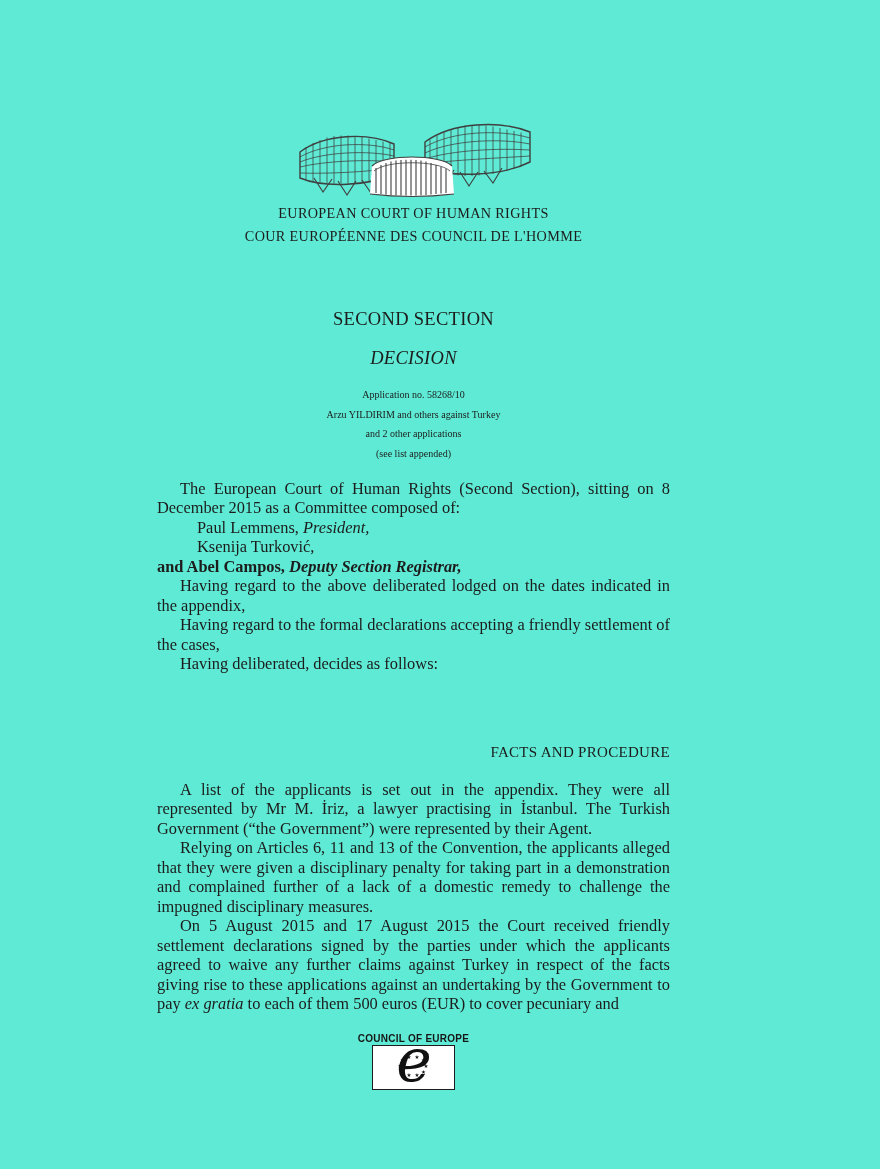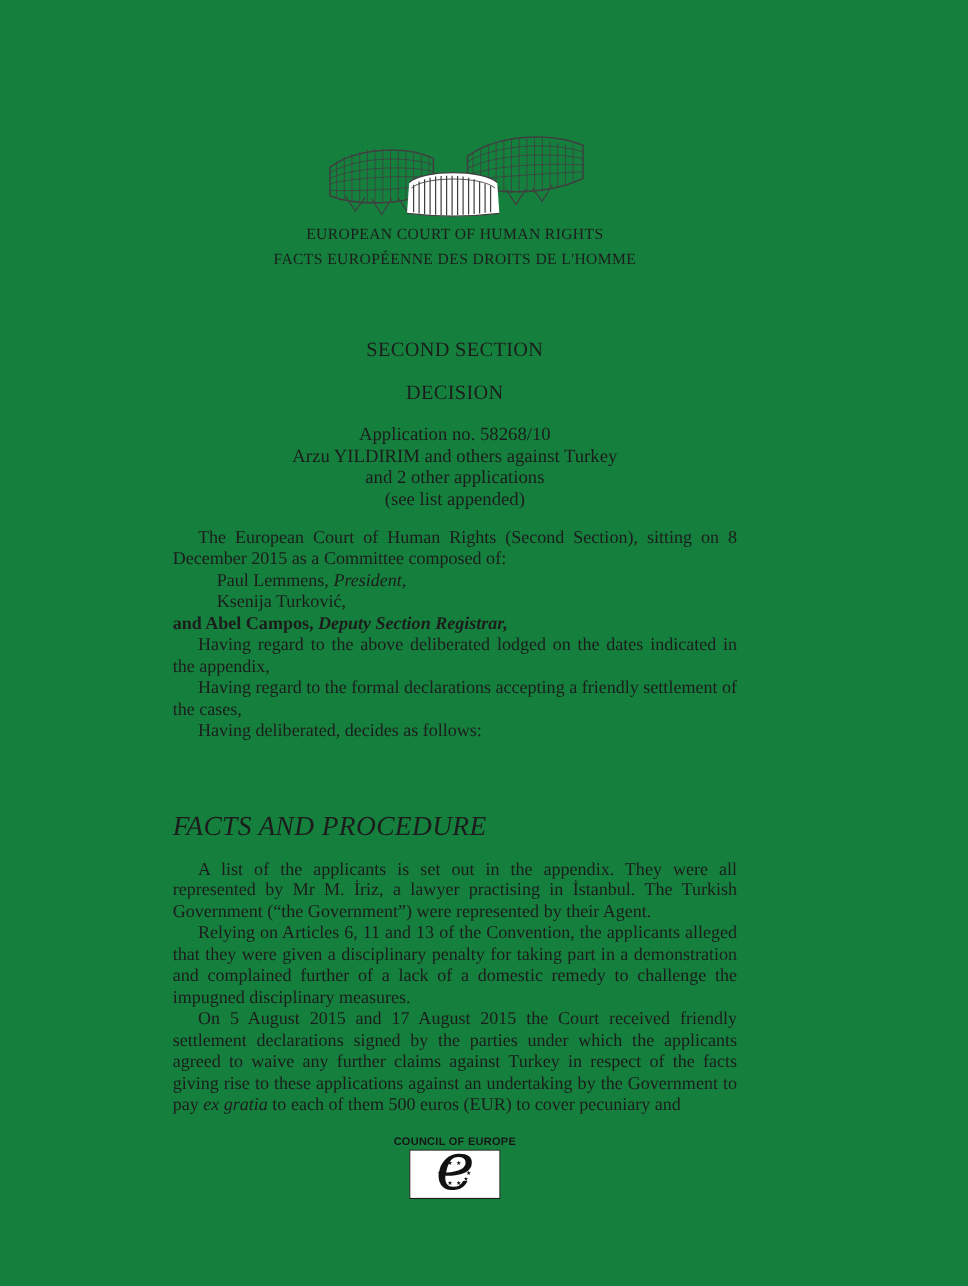--- a/index.html
+++ b/index.html
@@ -1,45 +1,45 @@
 <!DOCTYPE html>
 <html><head>
 <meta charset="utf-8">
 <style>
   html,body { margin:0; padding:0; background:#ffffff; }
   .page {
-    position:relative; width:880px; height:1169px; background:#15803d;
+    position:relative; width:880px; height:1169px; background:#5eead4;
     font-family:"Liberation Serif", serif; color:#1c1c1c; overflow:hidden;
   }
   .abs { position:absolute; }
   .col { left:157px; width:513px; }
 
   
   .header-block { top:116px; text-align:center; }
   .echr-logo { display:block; margin:0 auto 4px auto; }
   .court-line { font-size:14.2px; line-height:17px; letter-spacing:0.35px; }
   .court-line.fr { margin-top:6px; }
 
   
   .title-block { top:309px; text-align:center; }
   .section-title { font-size:18.5px; line-height:20px; letter-spacing:0.3px; }
-  .decision-title { font-size:18.5px; line-height:20px; letter-spacing:0.3px; margin-top:19px; }
-  .app-block { margin-top:17px; font-size:17px; line-height:19.6px; }
+  .decision-title { font-size:18.5px; line-height:20px; letter-spacing:0.3px; margin-top:19px;font-style:italic; }
+  .app-block { margin-top:17px; font-size:10px; line-height:19.6px; }
 
   
   .bodytext { font-size:16.4px; line-height:19.45px; text-align:justify; hyphens:none; }
   .bodytext p { margin:0; }
   .bodytext p.ind { text-indent:23px; }
   .bodytext p.judge { padding-left:40px; text-align:left; }
   .bodytext p.flush { text-align:left;font-weight:bold; }
   .body1 { top:479px; }
   em { font-style:italic; }
 
   
-  .facts-heading { top:742px; font-size:25px; letter-spacing:0.3px; line-height:20px; text-align:left;font-style:italic; }
+  .facts-heading { top:742px; font-size:15px; letter-spacing:0.3px; line-height:20px; text-align:right; }
   .facts-body { top:780px; }
 
   
   .footer-block { top:1034px; text-align:center; }
   .coe-caption { font-family:"Liberation Sans", sans-serif; font-weight:700; font-size:10px; letter-spacing:0.25px; color:#161616; line-height:9px; }
   .coe-box { display:block; margin:2px auto; }
 </style>
 </head>
 <body>
 
@@ -109,21 +109,21 @@
           <line x1="131" y1="44.5" x2="131" y2="79.3"></line>
         <line x1="136" y1="45.5" x2="136" y2="79"></line>
           <line x1="141" y1="47" x2="141" y2="78.5"></line>
         <line x1="146" y1="49" x2="146" y2="78"></line>
           <line x1="151" y1="51" x2="151" y2="77.5"></line>
         <line x1="156" y1="53" x2="156" y2="77"></line>
       </g>
       <path d="M80,78 Q122,83 164,78" stroke-width="1.2"></path>
     </svg>
     <div class="court-line">EUROPEAN COURT OF HUMAN RIGHTS</div>
-    <div class="court-line fr">FACTS EUROPÉENNE DES DROITS DE L'HOMME</div>
+    <div class="court-line fr">COUR EUROPÉENNE DES COUNCIL DE L'HOMME</div>
   </div>
 
   <div class="abs col title-block">
     <div class="section-title">SECOND SECTION</div>
     <div class="decision-title">DECISION</div>
     <div class="app-block">
       <div>Application no. 58268/10</div>
       <div>Arzu YILDIRIM and others against Turkey</div>
       <div>and 2 other applications</div>
       <div>(see list appended)</div>

